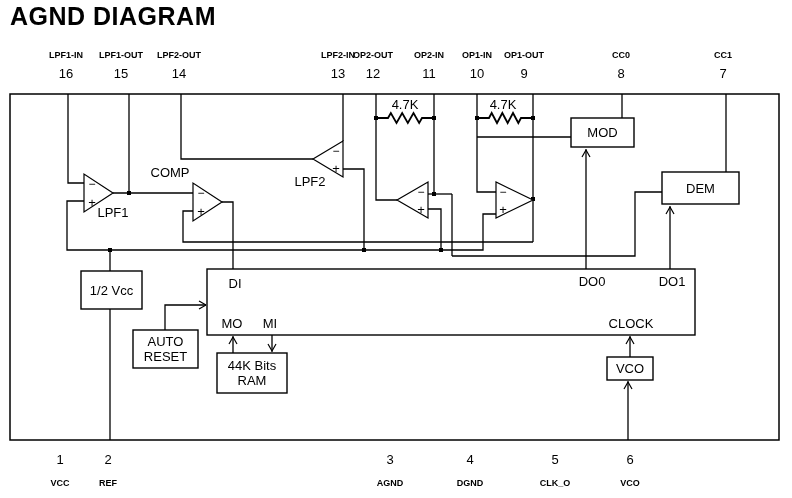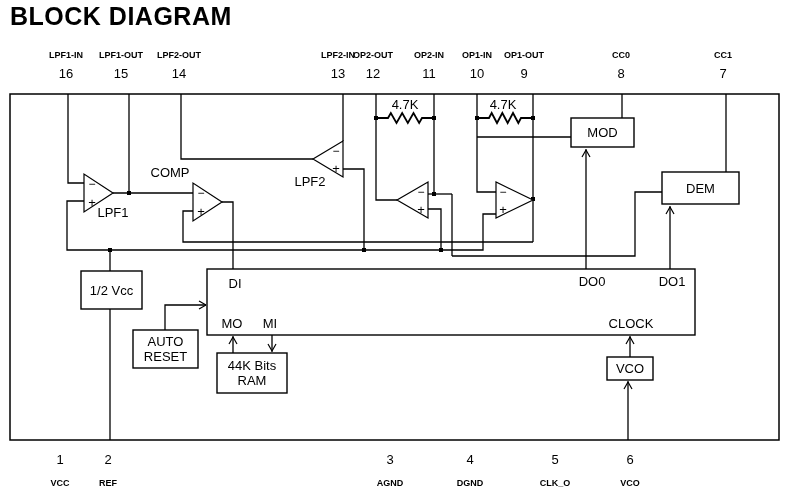--- a/index.html
+++ b/index.html
@@ -7,21 +7,21 @@
          font-family:"Liberation Sans",sans-serif;}
   #page-title{position:absolute;left:10px;top:2px;margin:0;font-size:25px;font-weight:700;
               letter-spacing:.5px;color:#000;font-family:"Liberation Sans",sans-serif;}
   svg{position:absolute;left:0;top:0;}
   text{font-family:"Liberation Sans",sans-serif;fill:#000;}
 </style>
 </head>
 <body>
 
 <div id="stage">
-  <h1 id="page-title">BLOCK DIAGRAM</h1>
+  <h1 id="page-title">AGND DIAGRAM</h1>
   <svg id="diagram" width="792" height="498" viewBox="0 0 792 498">
       <rect x="10" y="94" width="769" height="346" fill="none" stroke="#000000" stroke-width="1.5"></rect>
       <polyline points="68,94 68,183 84,183" fill="none" stroke="#000000" stroke-width="1.3"></polyline>
       <polyline points="84,201 67,201 67,250 483,250 483,214 496,214" fill="none" stroke="#000000" stroke-width="1.3"></polyline>
       <polyline points="110,250 110,271" fill="none" stroke="#000000" stroke-width="1.3"></polyline>
       <polyline points="110,309 110,440" fill="none" stroke="#000000" stroke-width="1.3"></polyline>
       <polyline points="129,94 129,193" fill="none" stroke="#000000" stroke-width="1.3"></polyline>
       <polyline points="113,193 193,193" fill="none" stroke="#000000" stroke-width="1.3"></polyline>
       <polyline points="181,94 181,159 313,159" fill="none" stroke="#000000" stroke-width="1.3"></polyline>
       <polyline points="343,94 343,141" fill="none" stroke="#000000" stroke-width="1.3"></polyline>

